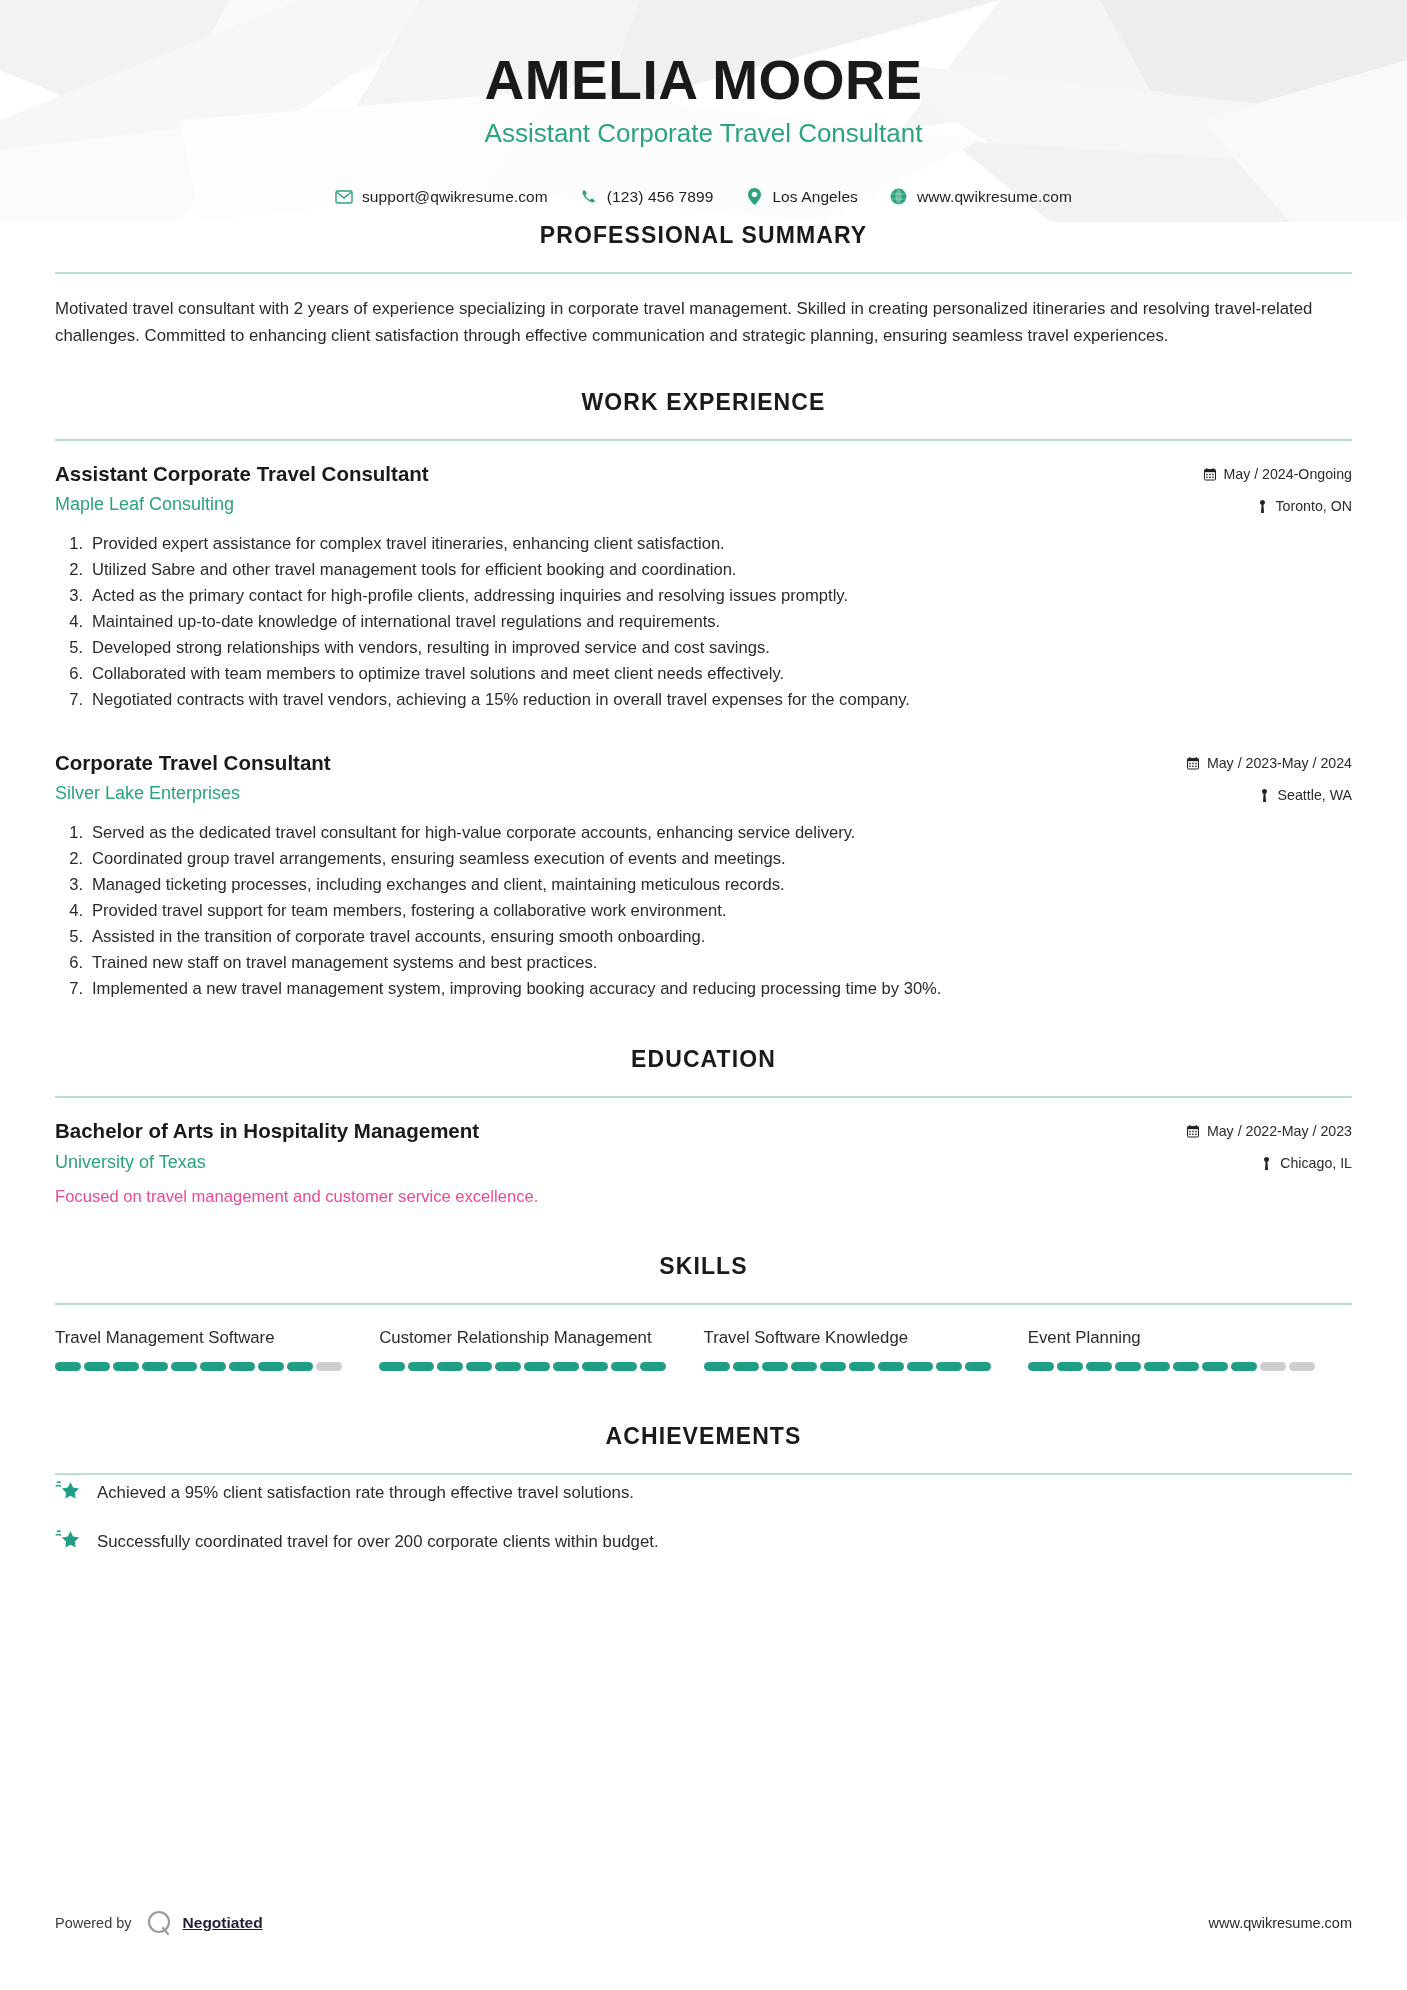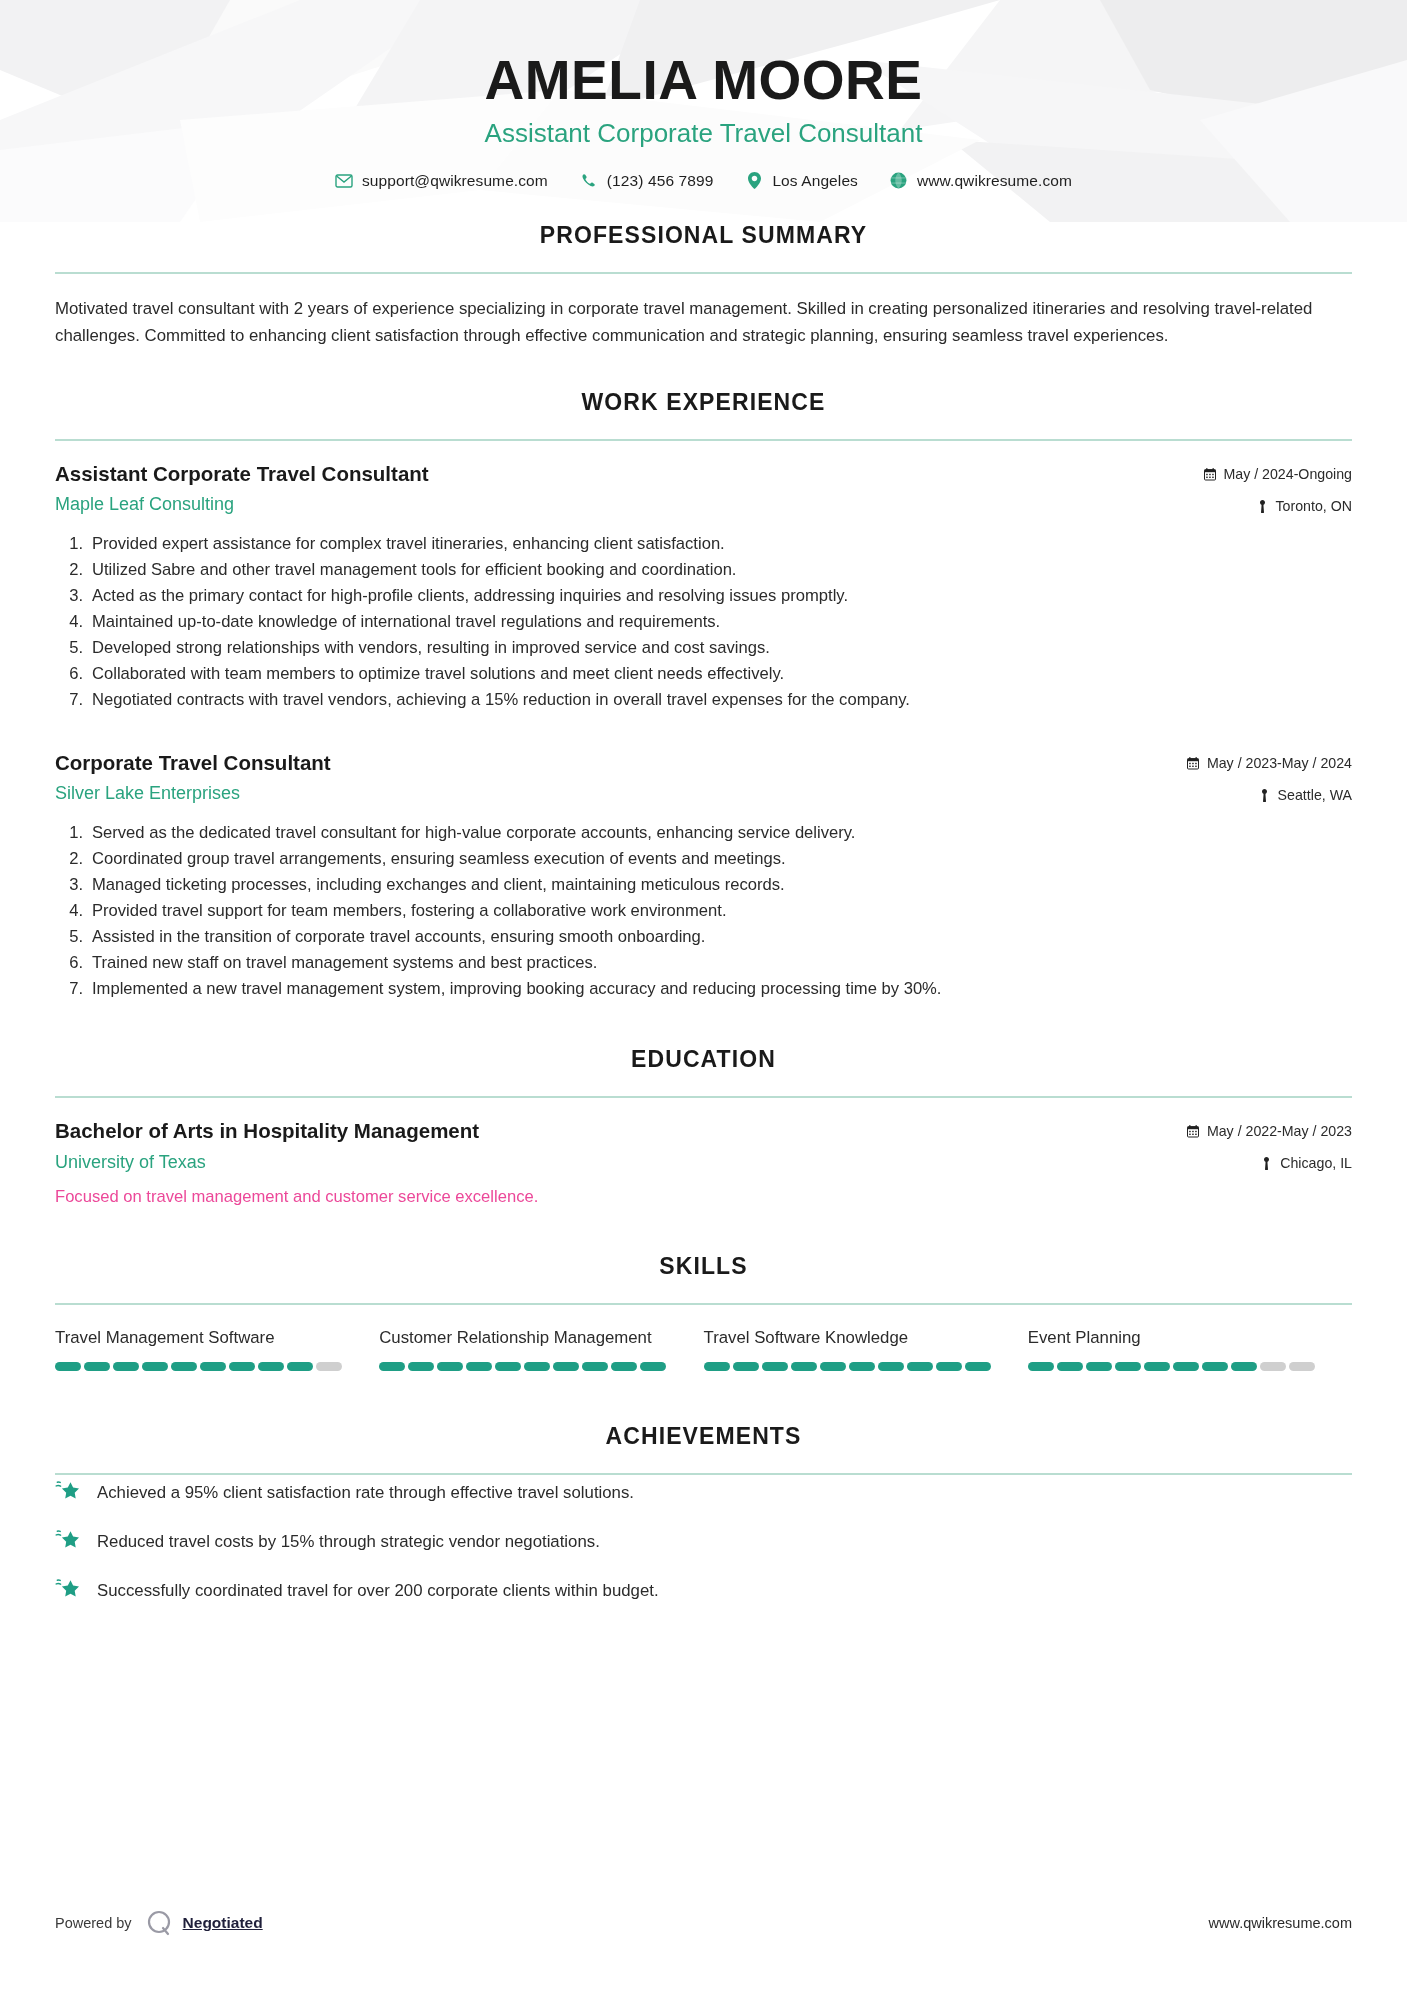--- a/index.html
+++ b/index.html
@@ -62,21 +62,21 @@
     justify-content: center;
     align-items: center;
     gap: 0px;
     font-size: 15.5px;
     color: #1f1f1f;
   }
   .contact-item {
     display: flex;
     align-items: flex-start;
     white-space: nowrap;
-    margin: 0 16px;
+    margin: 16px 16px;
   }
   .contact-item .ci-icon {
     display: inline-flex;
     align-items: center;
     justify-content: center;
     width: 18px;
     height: 18px;
     margin-right: 9px;
     color: #2aa37f;
   }
@@ -618,30 +618,20 @@
           <span class="ach-text">Achieved a 95% client satisfaction rate through effective travel solutions.</span>
         </div>
         <div class="ach-item">
           <span class="ach-icon">
             <svg width="26" height="26" viewBox="0 0 26 26" fill="currentColor">
               <path d="M15.5 4.2l2.6 5.4 5.9.9-4.3 4.2 1 5.9-5.2-2.8-5.3 2.8 1-5.9-4.3-4.2 5.9-.9z"></path>
               <path d="M5.2 4.4c-.9-.5-2-.6-2.9-.2" stroke="currentColor" stroke-width="1.5" fill="none" stroke-linecap="round"></path>
               <path d="M5.6 8.2c-1.3-.7-2.9-.8-4.3-.3" stroke="currentColor" stroke-width="1.5" fill="none" stroke-linecap="round"></path>
             </svg>
           </span>
-          <span class="ach-text">Reduced travel costs by 15% through strategic vendor negotiations.</span>
-        </div>
-        <div class="ach-item">
-          <span class="ach-icon">
-            <svg width="26" height="26" viewBox="0 0 26 26" fill="currentColor">
-              <path d="M15.5 4.2l2.6 5.4 5.9.9-4.3 4.2 1 5.9-5.2-2.8-5.3 2.8 1-5.9-4.3-4.2 5.9-.9z"></path>
-              <path d="M5.2 4.4c-.9-.5-2-.6-2.9-.2" stroke="currentColor" stroke-width="1.5" fill="none" stroke-linecap="round"></path>
-              <path d="M5.6 8.2c-1.3-.7-2.9-.8-4.3-.3" stroke="currentColor" stroke-width="1.5" fill="none" stroke-linecap="round"></path>
-            </svg>
-          </span>
           <span class="ach-text">Successfully coordinated travel for over 200 corporate clients within budget.</span>
         </div>
       </div>
     </div>
 
   </div>
 
   <div class="footer">
     <div class="footer-left">
       <span>Powered by</span>

